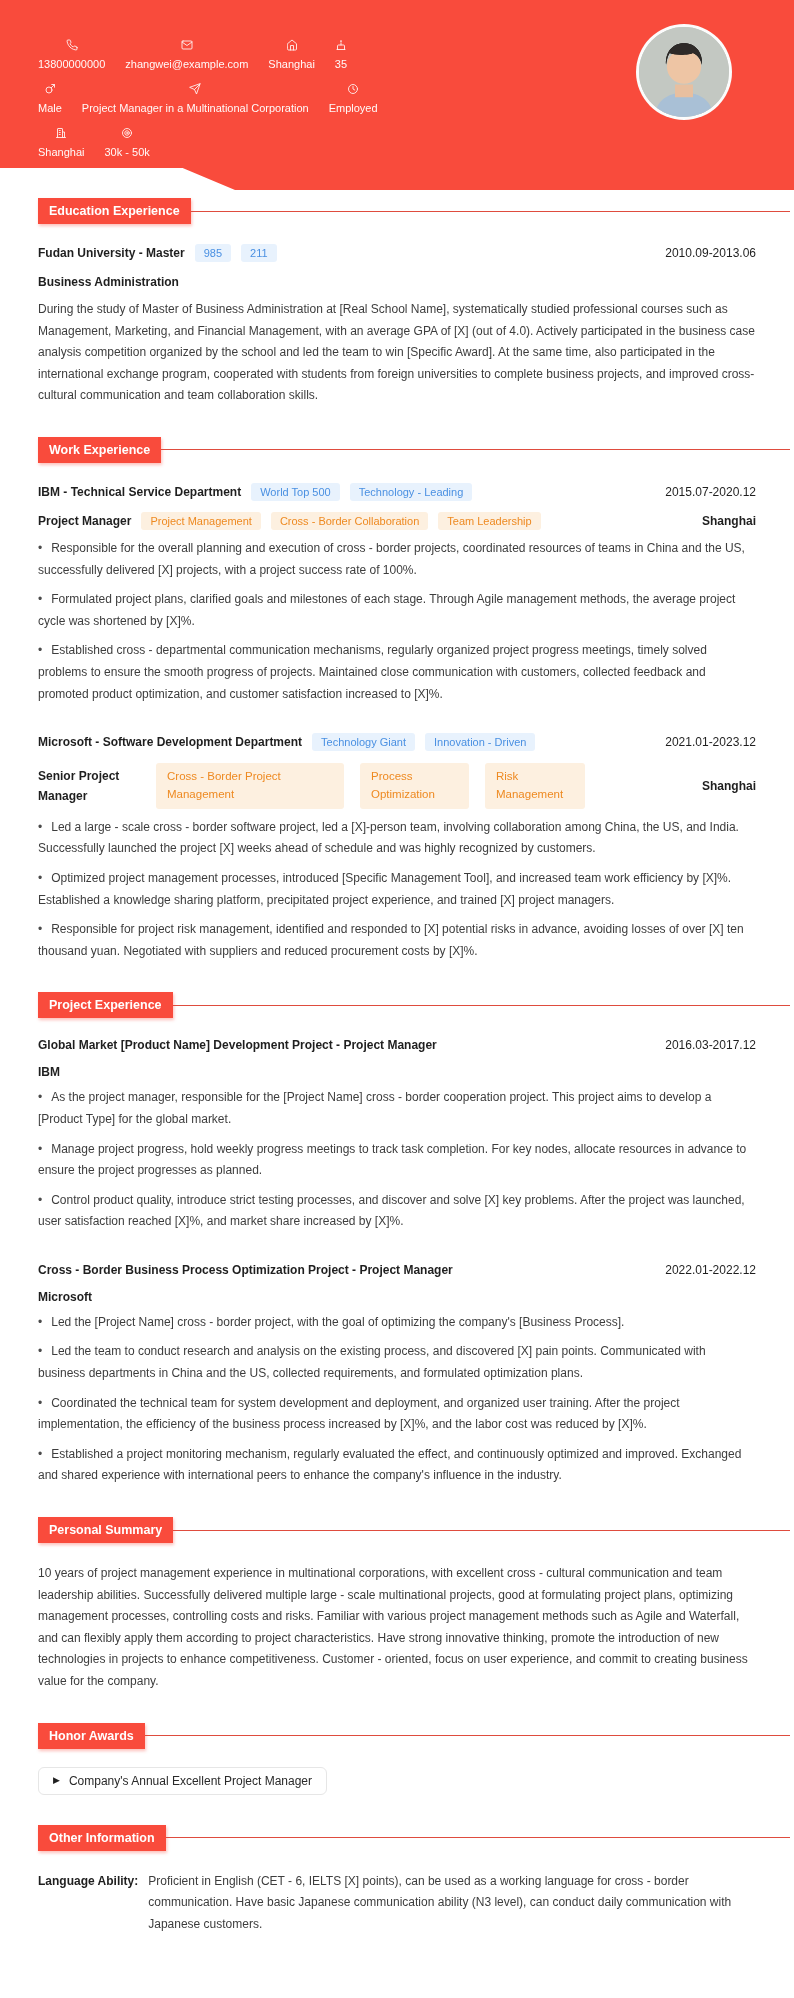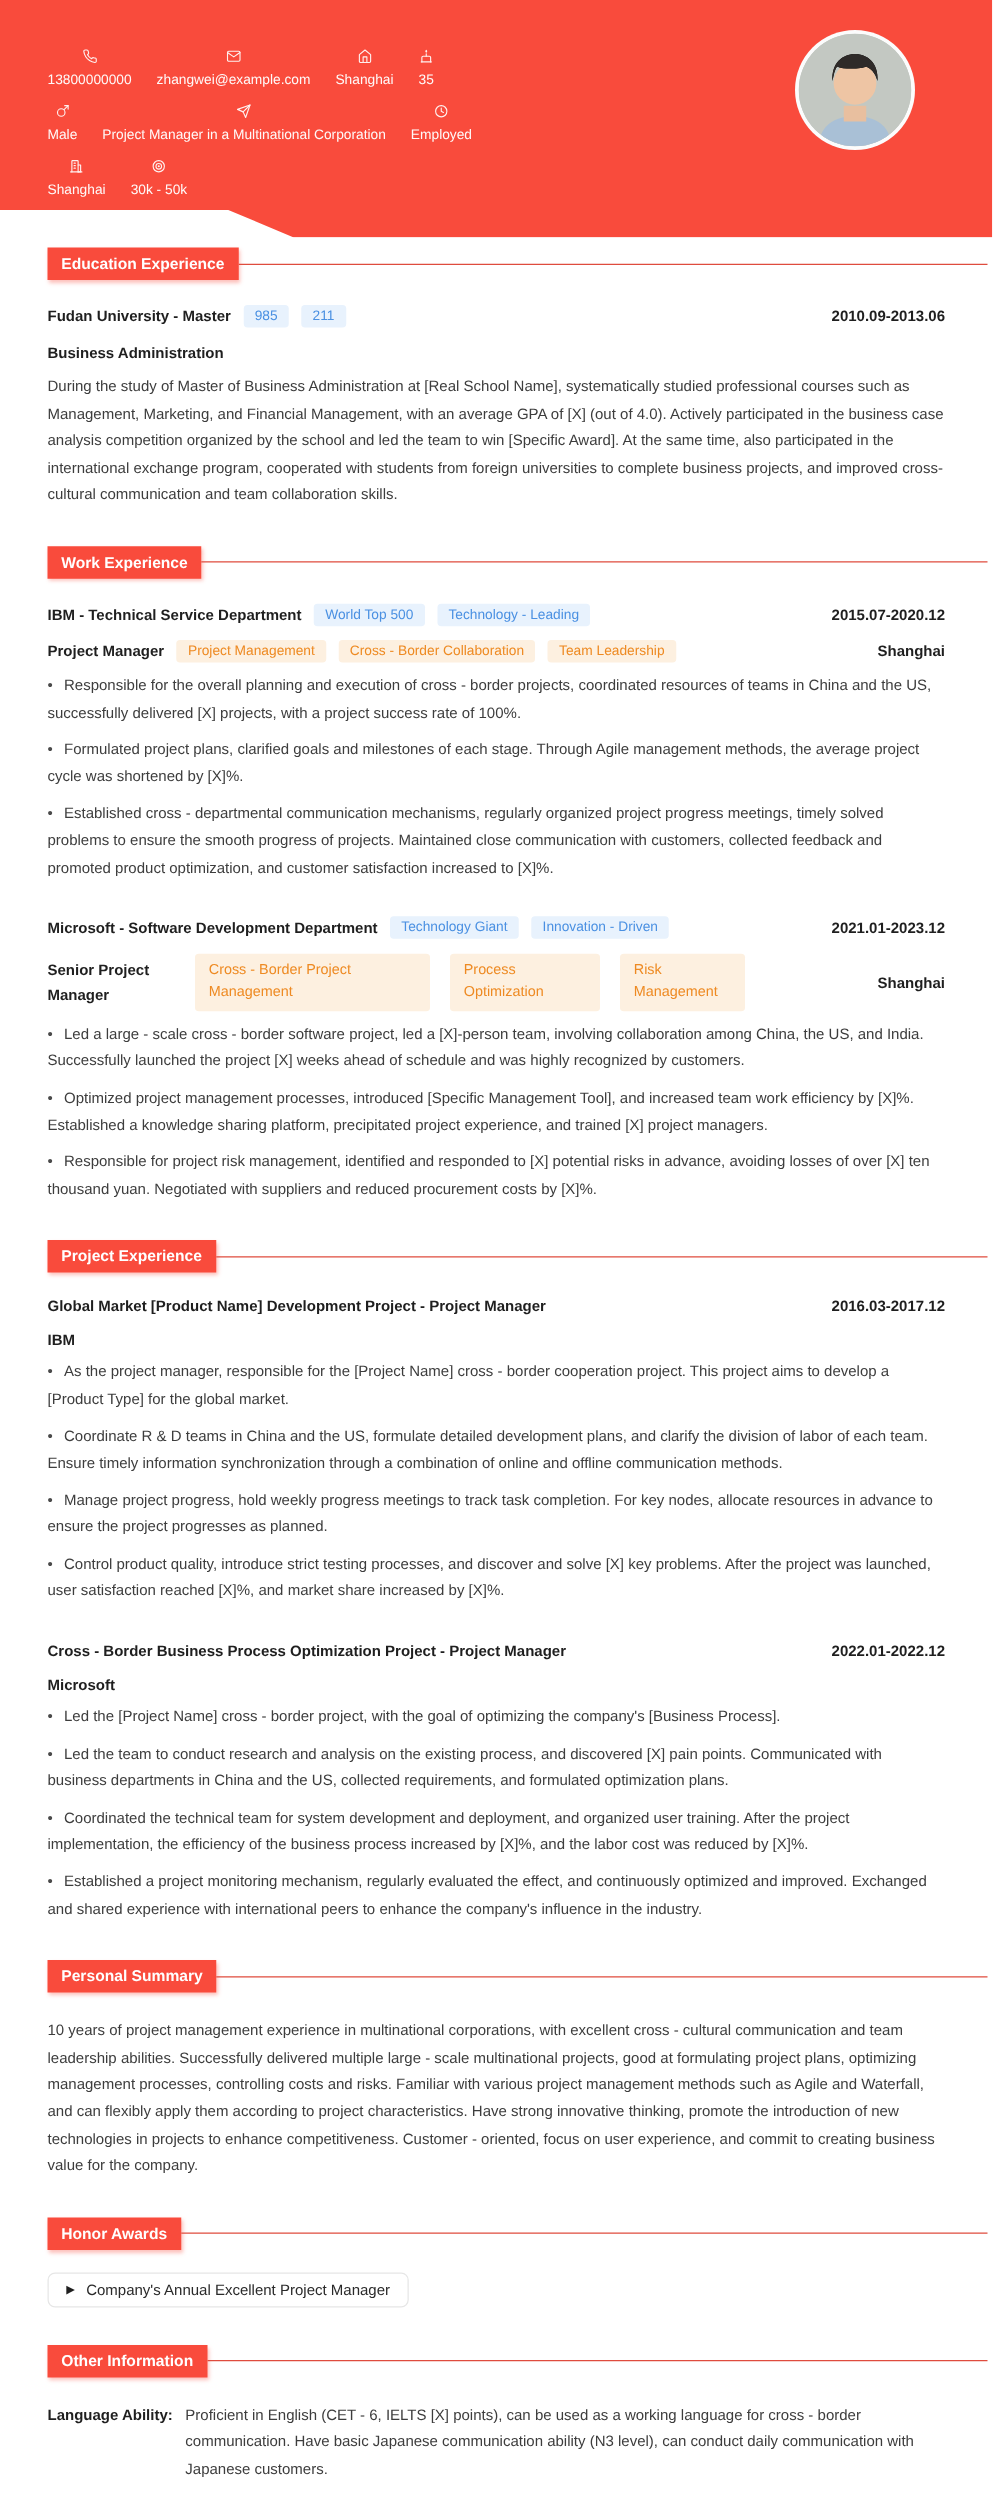--- a/index.html
+++ b/index.html
@@ -30,35 +30,35 @@
   .section-badge {
     background:#f94b3c; color:#fff; font-weight:bold; font-size:12.5px;
     padding:6px 11px; white-space:nowrap; box-shadow:1px 2px 3px rgba(249,75,60,.35);
   }
   .section-rule { flex:1; height:1px; background:#df4c3e; }
   
   .content { padding:0 38px; }
   .entry-head { display:flex; align-items:center; gap:10px; margin-top:20px; font-size:12px; }
   .entry-head.sub { margin-top:11px;justify-content:center; }
   .b { font-weight:bold; color:#1f1f1f; }
-  .date { margin-left:auto; font-weight:bold; color:#1f1f1f; white-space:nowrap; }
+  .date { margin-left:auto; font-weight:normal; color:#1f1f1f; white-space:nowrap; }
   .loc  { margin-left:auto; font-weight:bold; color:#1f1f1f; white-space:nowrap; }
   .chips { display:flex; gap:10px; align-items:center; }
   .chip {
     font-size:11px; padding:3px 9px; border-radius:3px; white-space:nowrap;
   }
   .chip.blue   { color:#4a90e2; background:#e8f2fd; }
   .chip.orange { color:#ee8a22; background:#fdf0e0; }
   
   .skill-row { display:flex; align-items:center; gap:14px; margin-top:12px; }
   .skill-title { width:104px; font-weight:bold; color:#1f1f1f; line-height:1.7; flex:none; }
   .skill-chips { display:flex; gap:16px; align-items:stretch; }
   .skill-chips .chip { white-space:normal; line-height:1.55; font-size:11.5px; padding:5px 11px; border-radius:3px; display:block; }
   .skill-chips .chip:nth-of-type(1) { width:188px; }
-  .skill-chips .chip:nth-of-type(2) { width:120px; }
+  .skill-chips .chip:nth-of-type(2) { width:109px; }
   .skill-chips .chip:nth-of-type(3) { width:100px; }
   .para { margin-top:10px; line-height:1.8; color:#3d3d3d; }
   .bullets { margin-top:4px; }
   .bullet { margin-top:8px; line-height:1.8; color:#3d3d3d; }
   .bullet::before { content:"•"; color:#4a4a4a; margin-right:9px; }
   .major { margin-top:13px; font-weight:bold; color:#1f1f1f; }
   
   .honor-item {
     display:inline-flex; align-items:center; gap:9px; margin-top:18px;
     border:1px solid #e6e6e6; border-radius:6px; padding:6px 14px; background:#fff;
@@ -250,21 +250,20 @@
 <div class="content">
 
   <div class="entry-head">
     <span class="b">Global Market [Product Name] Development Project - Project Manager</span>
     <span class="date">2016.03-2017.12</span>
   </div>
   <div class="major">IBM</div>
   <div class="bullets">
 
   <div class="bullet">As the project manager, responsible for the [Project Name] cross - border cooperation project. This project aims to develop a [Product Type] for the global market.</div>
-      <div class="bullet">Coordinate R &amp; D teams in China and the US, formulate detailed development plans, and clarify the division of labor of each team. Ensure timely information synchronization through a combination of online and offline communication methods.</div>
       <div class="bullet">Manage project progress, hold weekly progress meetings to track task completion. For key nodes, allocate resources in advance to ensure the project progresses as planned.</div>
       <div class="bullet">Control product quality, introduce strict testing processes, and discover and solve [X] key problems. After the project was launched, user satisfaction reached [X]%, and market share increased by [X]%.</div>
     </div>
 
   <div class="entry-head" style="margin-top:30px">
     <span class="b">Cross - Border Business Process Optimization Project - Project Manager</span>
     <span class="date">2022.01-2022.12</span>
   </div>
   <div class="major">Microsoft</div>
   <div class="bullets">

